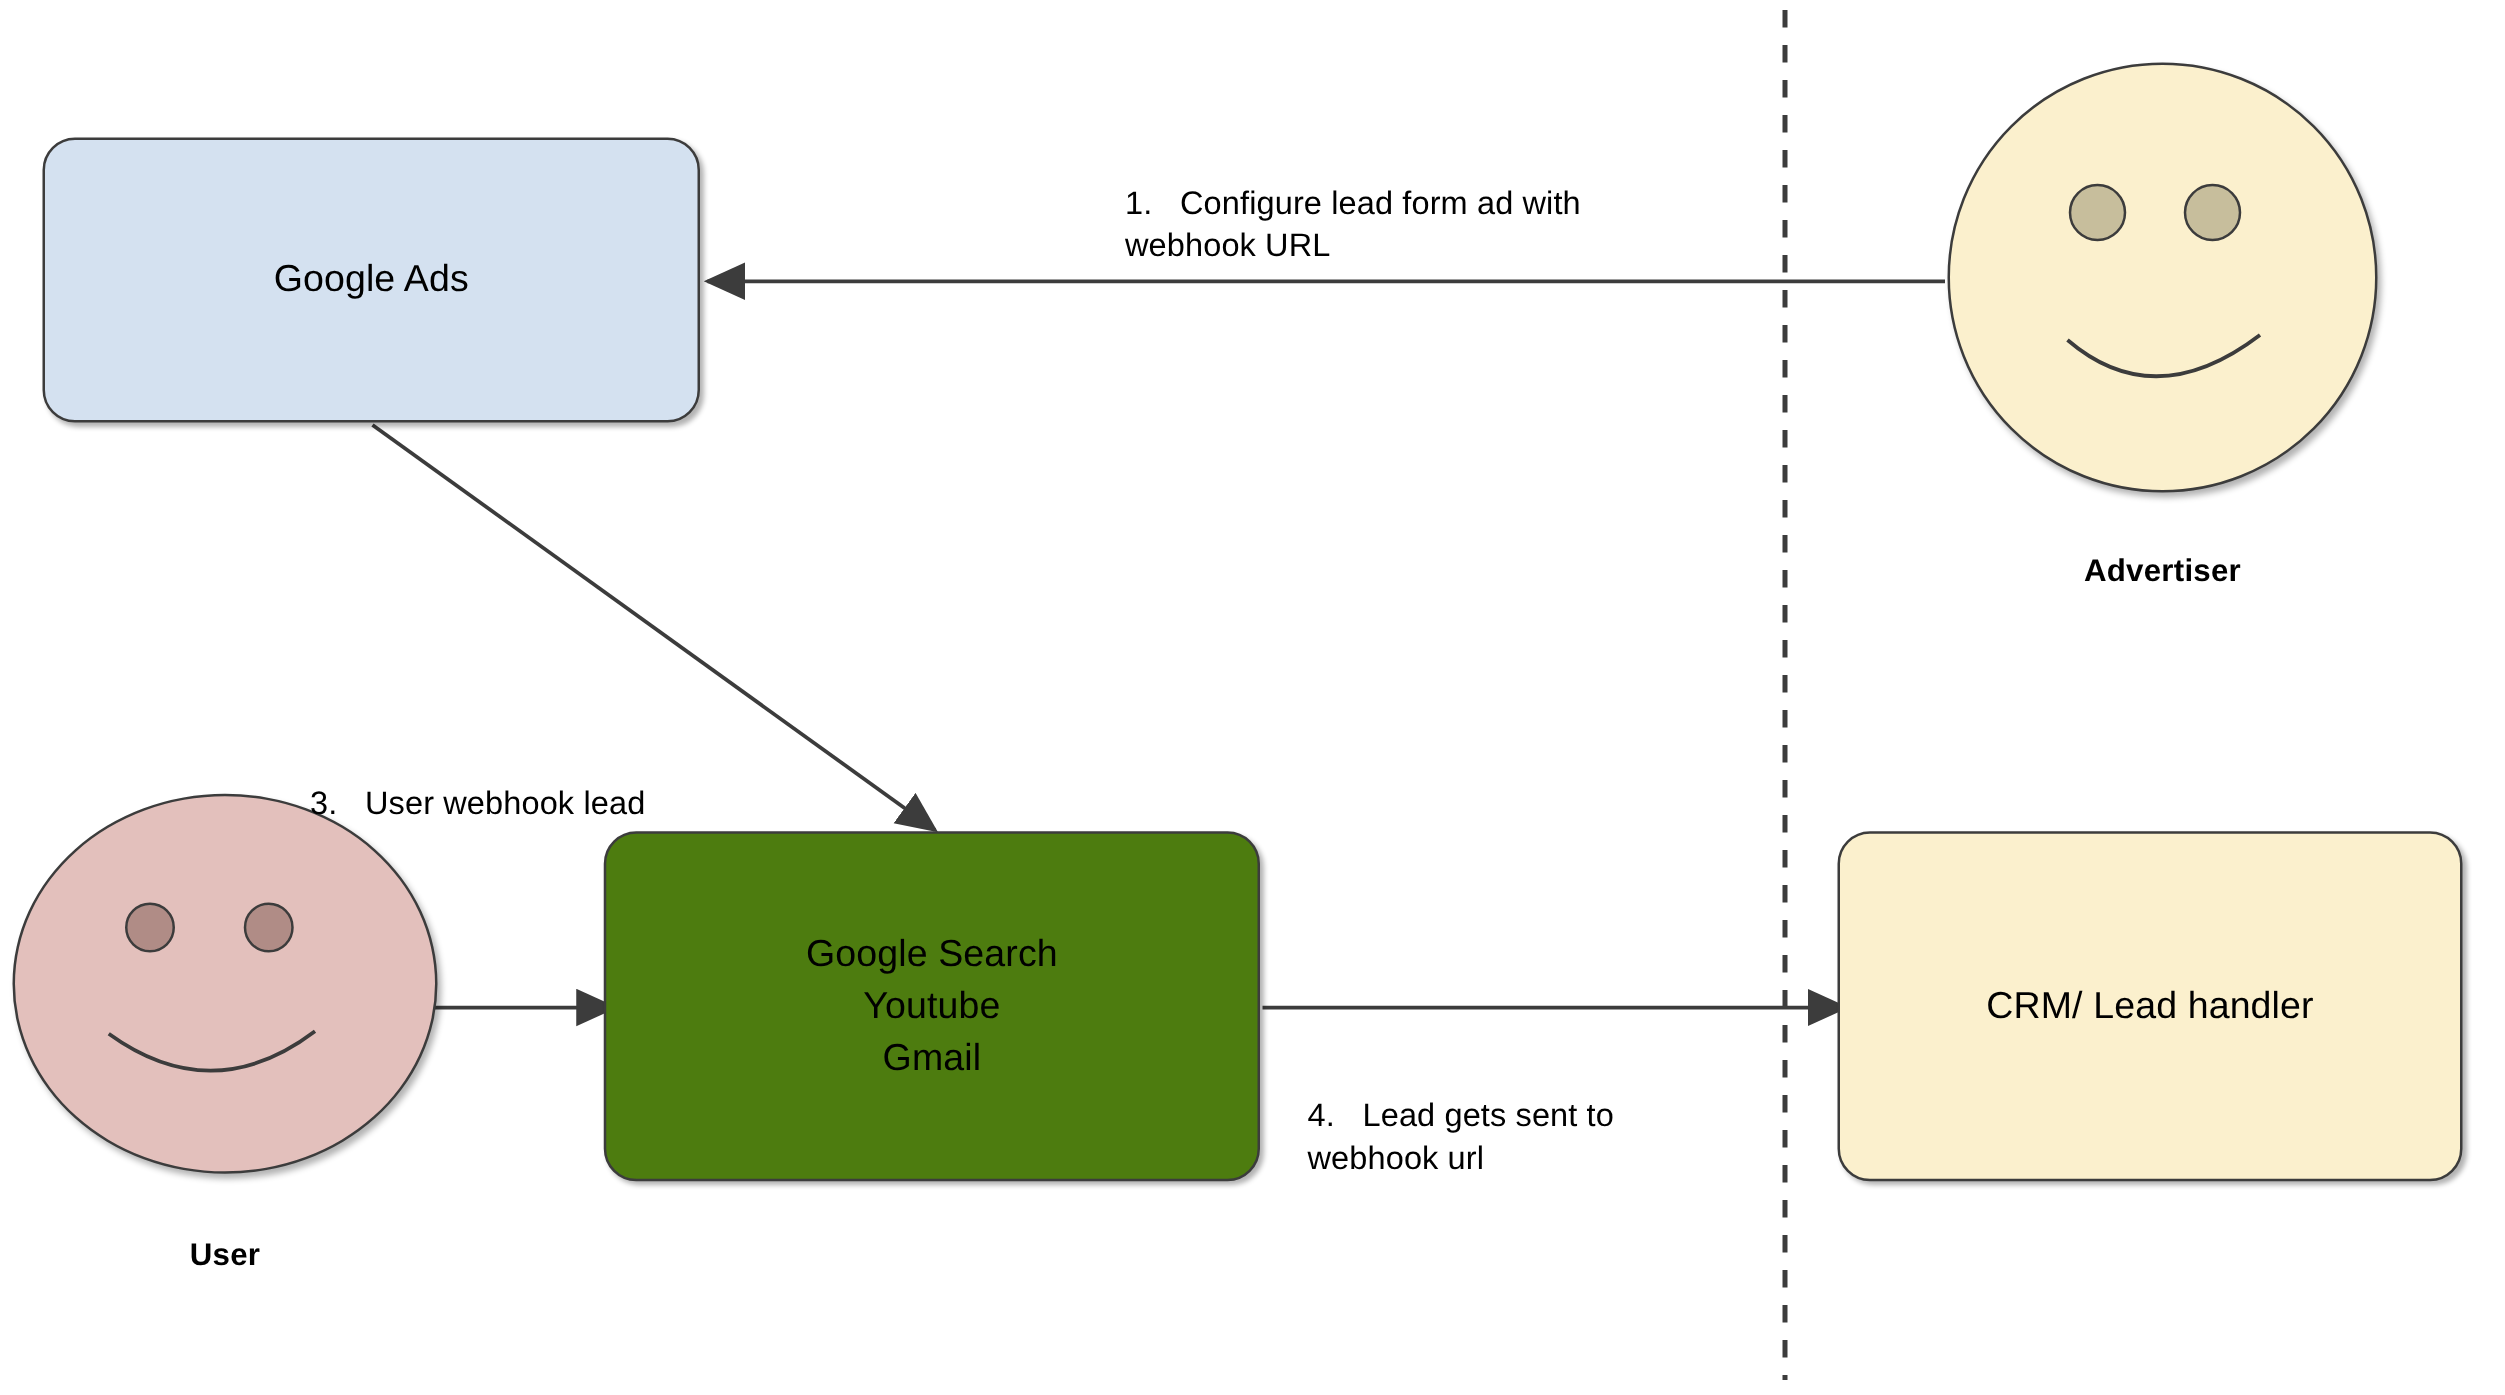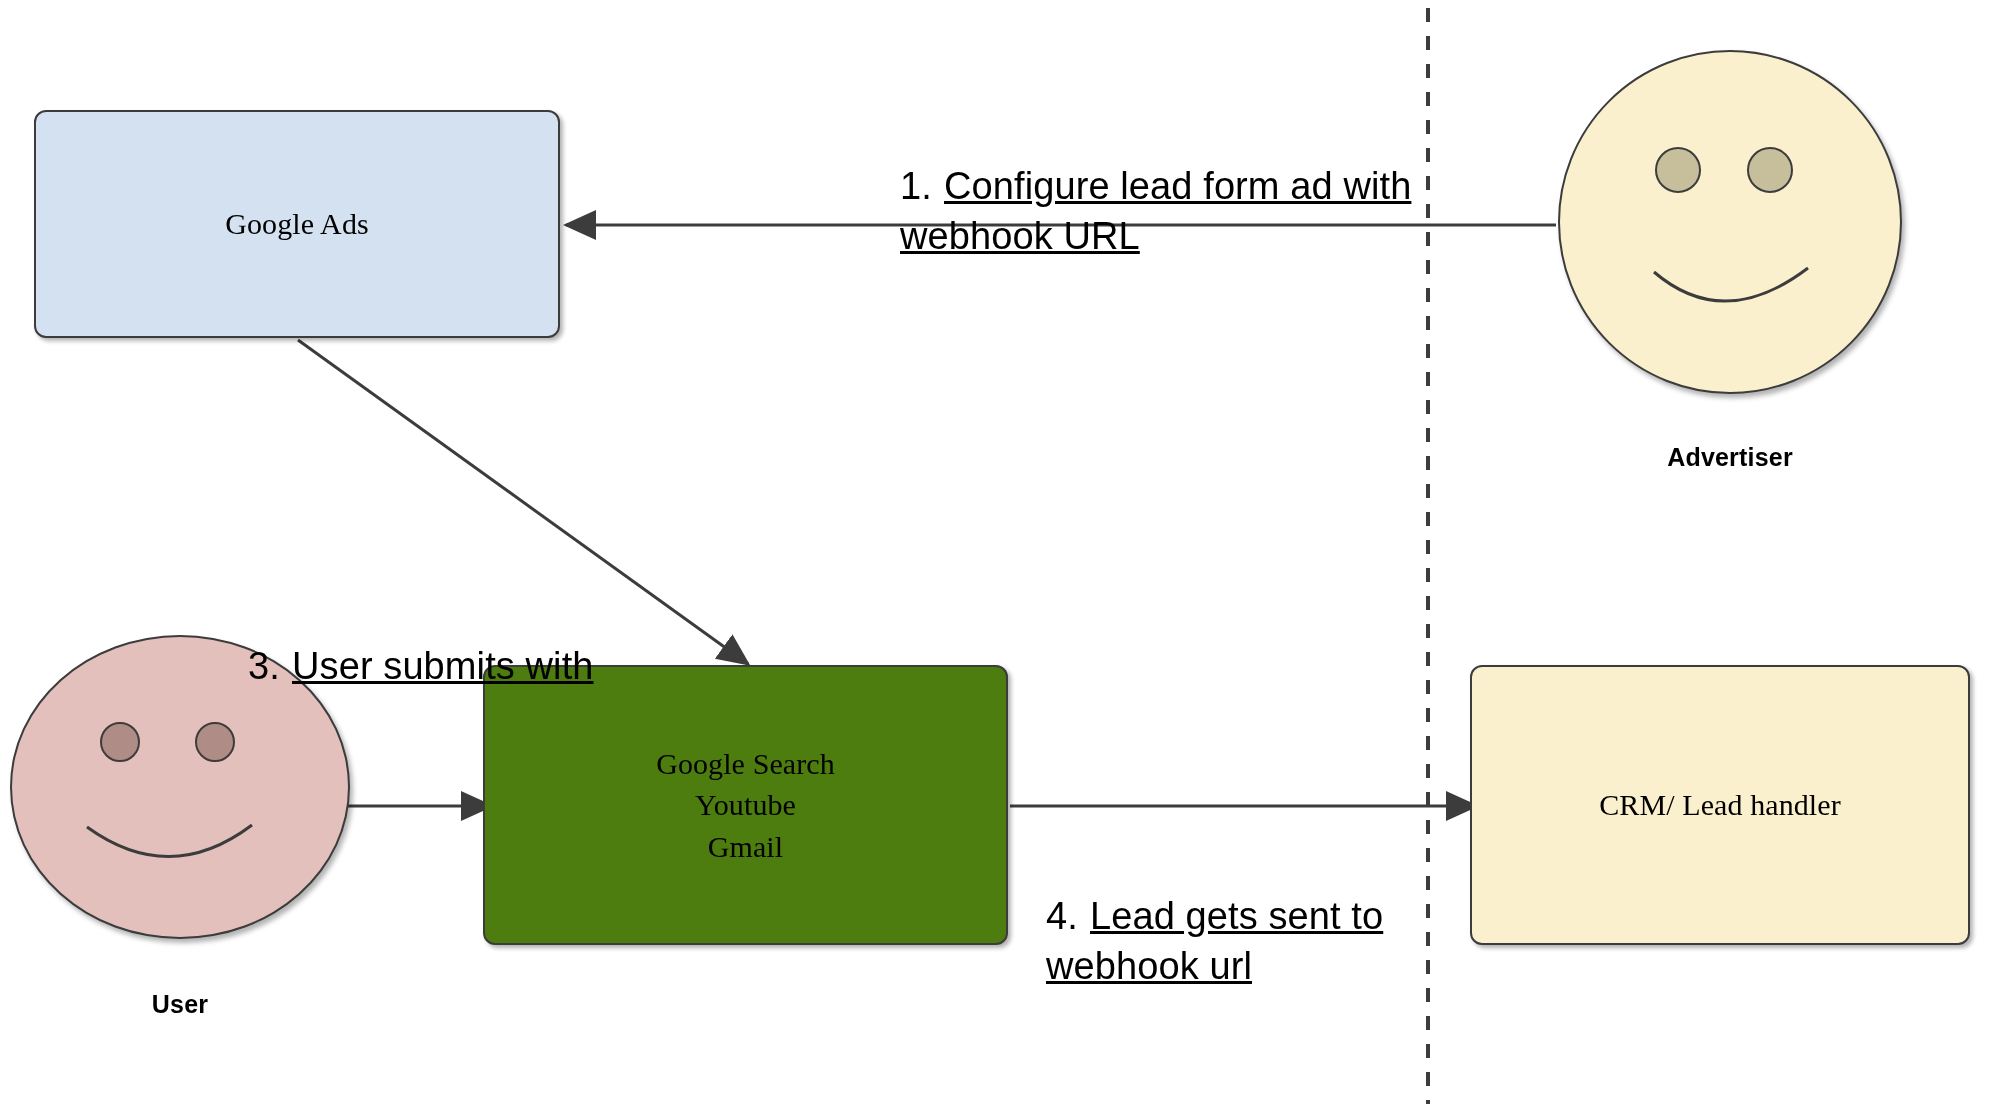--- a/index.html
+++ b/index.html
@@ -32,22 +32,21 @@
     position: absolute;
     box-sizing: border-box;
     display: flex;
     align-items: center;
     justify-content: center;
     text-align: center;
     border: 2px solid #3c3c3c;
     box-shadow: 3px 3px 4px rgba(0,0,0,0.30);
   }
   .node-box {
-    border-radius: 12px;
-    font-family: Liberation Serif, serif;
+    border-radius: 26px;
   }
   .node-label {
     color: #000000;
     font-size: 30px;
     line-height: 1.38;
     letter-spacing: 0.1px;
     white-space: pre-line;
   }
 
   
@@ -77,25 +76,24 @@
     font-weight: bold;
     color: #000000;
     letter-spacing: 0.2px;
     margin-top: 35px;
   }
 
   
   .edge-caption {
     position: absolute;
     color: #000000;
-    font-size: 38px;
+    font-size: 26px;
     line-height: 1.33;
     white-space: pre-line;
     letter-spacing: 0.1px;
-    text-decoration: underline;
   }
   .edge-caption .num {
     display: inline-block;
     width: 44px;
   }
 </style>
 </head>
 <body>
 
 <div id="canvas">
@@ -152,21 +150,21 @@
     <div class="actor-name" style="top:320px;">User</div>
   </div>
 
   <div class="edge-caption" style="left:900px; top:110px; width:520px;">
     <span class="num">1.</span><span>Configure lead form ad with
 webhook URL</span>
   </div>
 
 
   <div class="edge-caption" style="left:248px; top:590px; width:420px;">
-    <span class="num">3.</span><span>User submits with</span>
+    <span class="num">3.</span><span>User webhook lead</span>
   </div>
 
   <div class="edge-caption" style="left:1046px; top:840px; width:400px;">
     <span class="num">4.</span><span>Lead gets sent to
 webhook url</span>
   </div>
 
 </div>
 
 </body></html>

